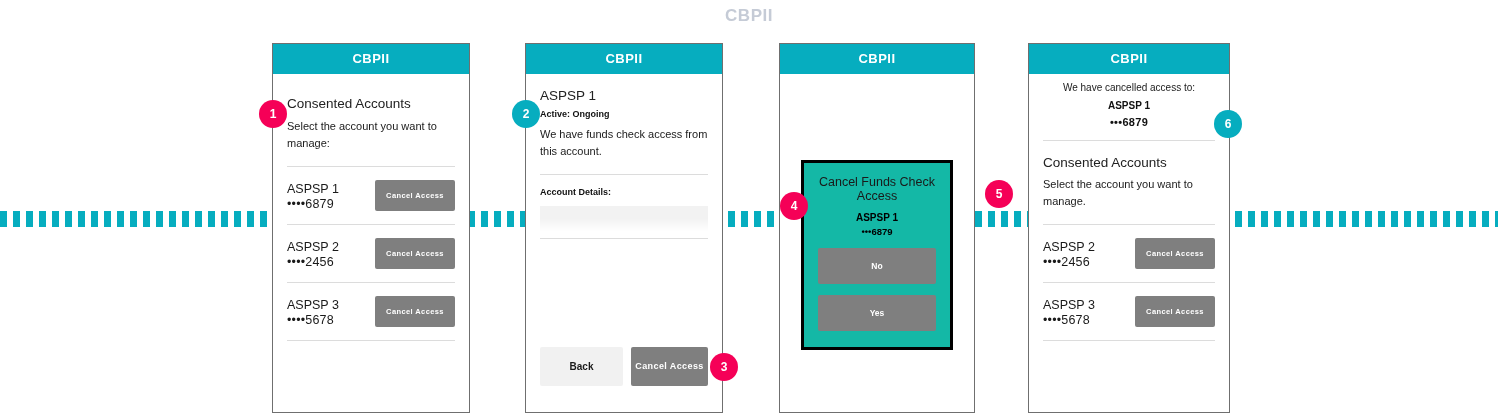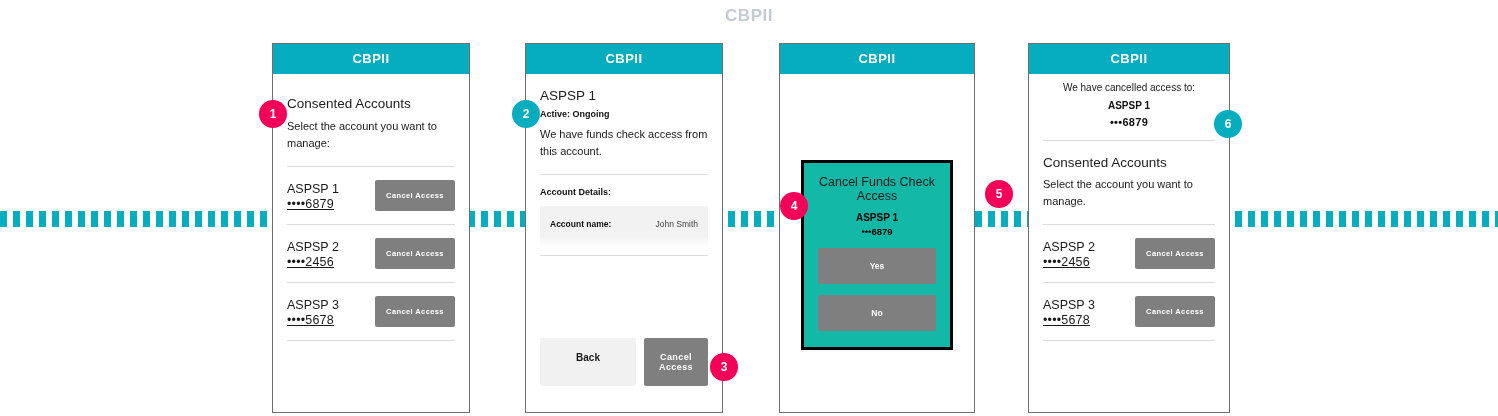--- a/index.html
+++ b/index.html
@@ -57,21 +57,21 @@
   .mask-center{ font-size:11px; font-weight:bold; color:#111; text-align:center; margin-top:5px; letter-spacing:.3px;}
   .hr{ border:0; border-top:1px solid #dcdcdc; margin:14px 0 0 0; }
 
   
   .acct-row{
     display:flex; align-items:center; justify-content:space-between;
     padding:13px 0 13px 0;
     border-bottom:1px solid #dcdcdc;
   }
   .acct-name{ font-size:12.5px; color:#1a1a1a; line-height:1.28; }
-  .acct-mask{ font-size:12.5px; color:#1a1a1a; letter-spacing:.2px;text-decoration:underline; }
+  .acct-mask{ font-size:12.5px; color:#1a1a1a; letter-spacing:.2px; }
   .btn-cancel{
     background:#7f7f7f; color:#ffffff;
     font-size:7.5px; font-weight:bold; letter-spacing:.4px;
     padding:11px 8px; min-width:80px; text-align:center;
     border:0; border-radius:2px;
   }
 
   
   .details-tbl{
     background:#f2f2f2; padding:9px 10px 2px 10px; margin-top:9px;
@@ -83,21 +83,21 @@
   .det-fade{
     position:absolute; left:0; right:0; bottom:0; height:16px;
     background:linear-gradient(to bottom, rgba(242,242,242,0), #ffffff 85%);
   }
 
   
   .btnbar{ position:absolute; left:14px; right:14px; bottom:26px; display:flex; gap:8px; }
   .btn-back{
     flex:1; background:#f1f1f1; color:#1a1a1a;
     font-size:10px; font-weight:bold; text-align:center;
-    padding:14px 16px; border:0; border-radius:2px;
+    padding:14px 3px; border:0; border-radius:2px;
   }
   .btn-cancel-lg{
     flex:1; background:#7f7f7f; color:#ffffff;
     font-size:9px; font-weight:bold; letter-spacing:.4px; text-align:center;
     padding:14px 0; border:0; border-radius:2px;
   }
 
   
   .modal{
     position:absolute; left:21px; right:21px; top:86px;
@@ -171,24 +171,20 @@
 <div class="phone" style="left:525px;top:43px;width:198px;height:370px;">
   <div class="phone-header">CBPII</div>
   <div class="phone-body">
     <div class="h1" style="margin-top:14px;">ASPSP 1</div>
     <div class="bold-small" style="margin-top:6px;">Active: Ongoing</div>
     <div class="sub" style="">We have funds check access from this account.</div>
     <hr class="hr">
     <div class="bold-small" style="margin-top:12px;">Account Details:</div>
 
     <div class="details-tbl">
-      <div class="det-row">
-        <span class="det-k">Account name:</span>
-        <span class="det-v">John Smith</span>
-      </div>
       <div class="det-row" style="opacity:.28;">
         <span class="det-k">&nbsp;</span>
         <span class="det-v">&nbsp;</span>
       </div>
       <div class="det-fade"></div>
     </div>
     <hr class="hr" style="margin-top:4px;">
 
     <div class="btnbar">
       <div class="btn-back">Back</div>
@@ -197,22 +193,22 @@
   </div>
 </div>
 
 <div class="phone" style="left:779px;top:43px;width:196px;height:370px;">
   <div class="phone-header">CBPII</div>
   <div class="phone-body" style="padding:0;">
     <div class="modal">
       <div class="modal-title">Cancel Funds Check Access</div>
       <div class="modal-acct">ASPSP 1</div>
       <div class="modal-mask">•••6879</div>
+      <div class="modal-btn">No</div>
       <div class="modal-btn">Yes</div>
-      <div class="modal-btn">No</div>
     </div>
   </div>
 </div>
 
 <div class="phone" style="left:1028px;top:43px;width:202px;height:370px;">
   <div class="phone-header">CBPII</div>
   <div class="phone-body">
     <div class="sub-center">We have cancelled access to:</div>
     <div class="bold-center">ASPSP 1</div>
     <div class="mask-center">•••6879</div>

